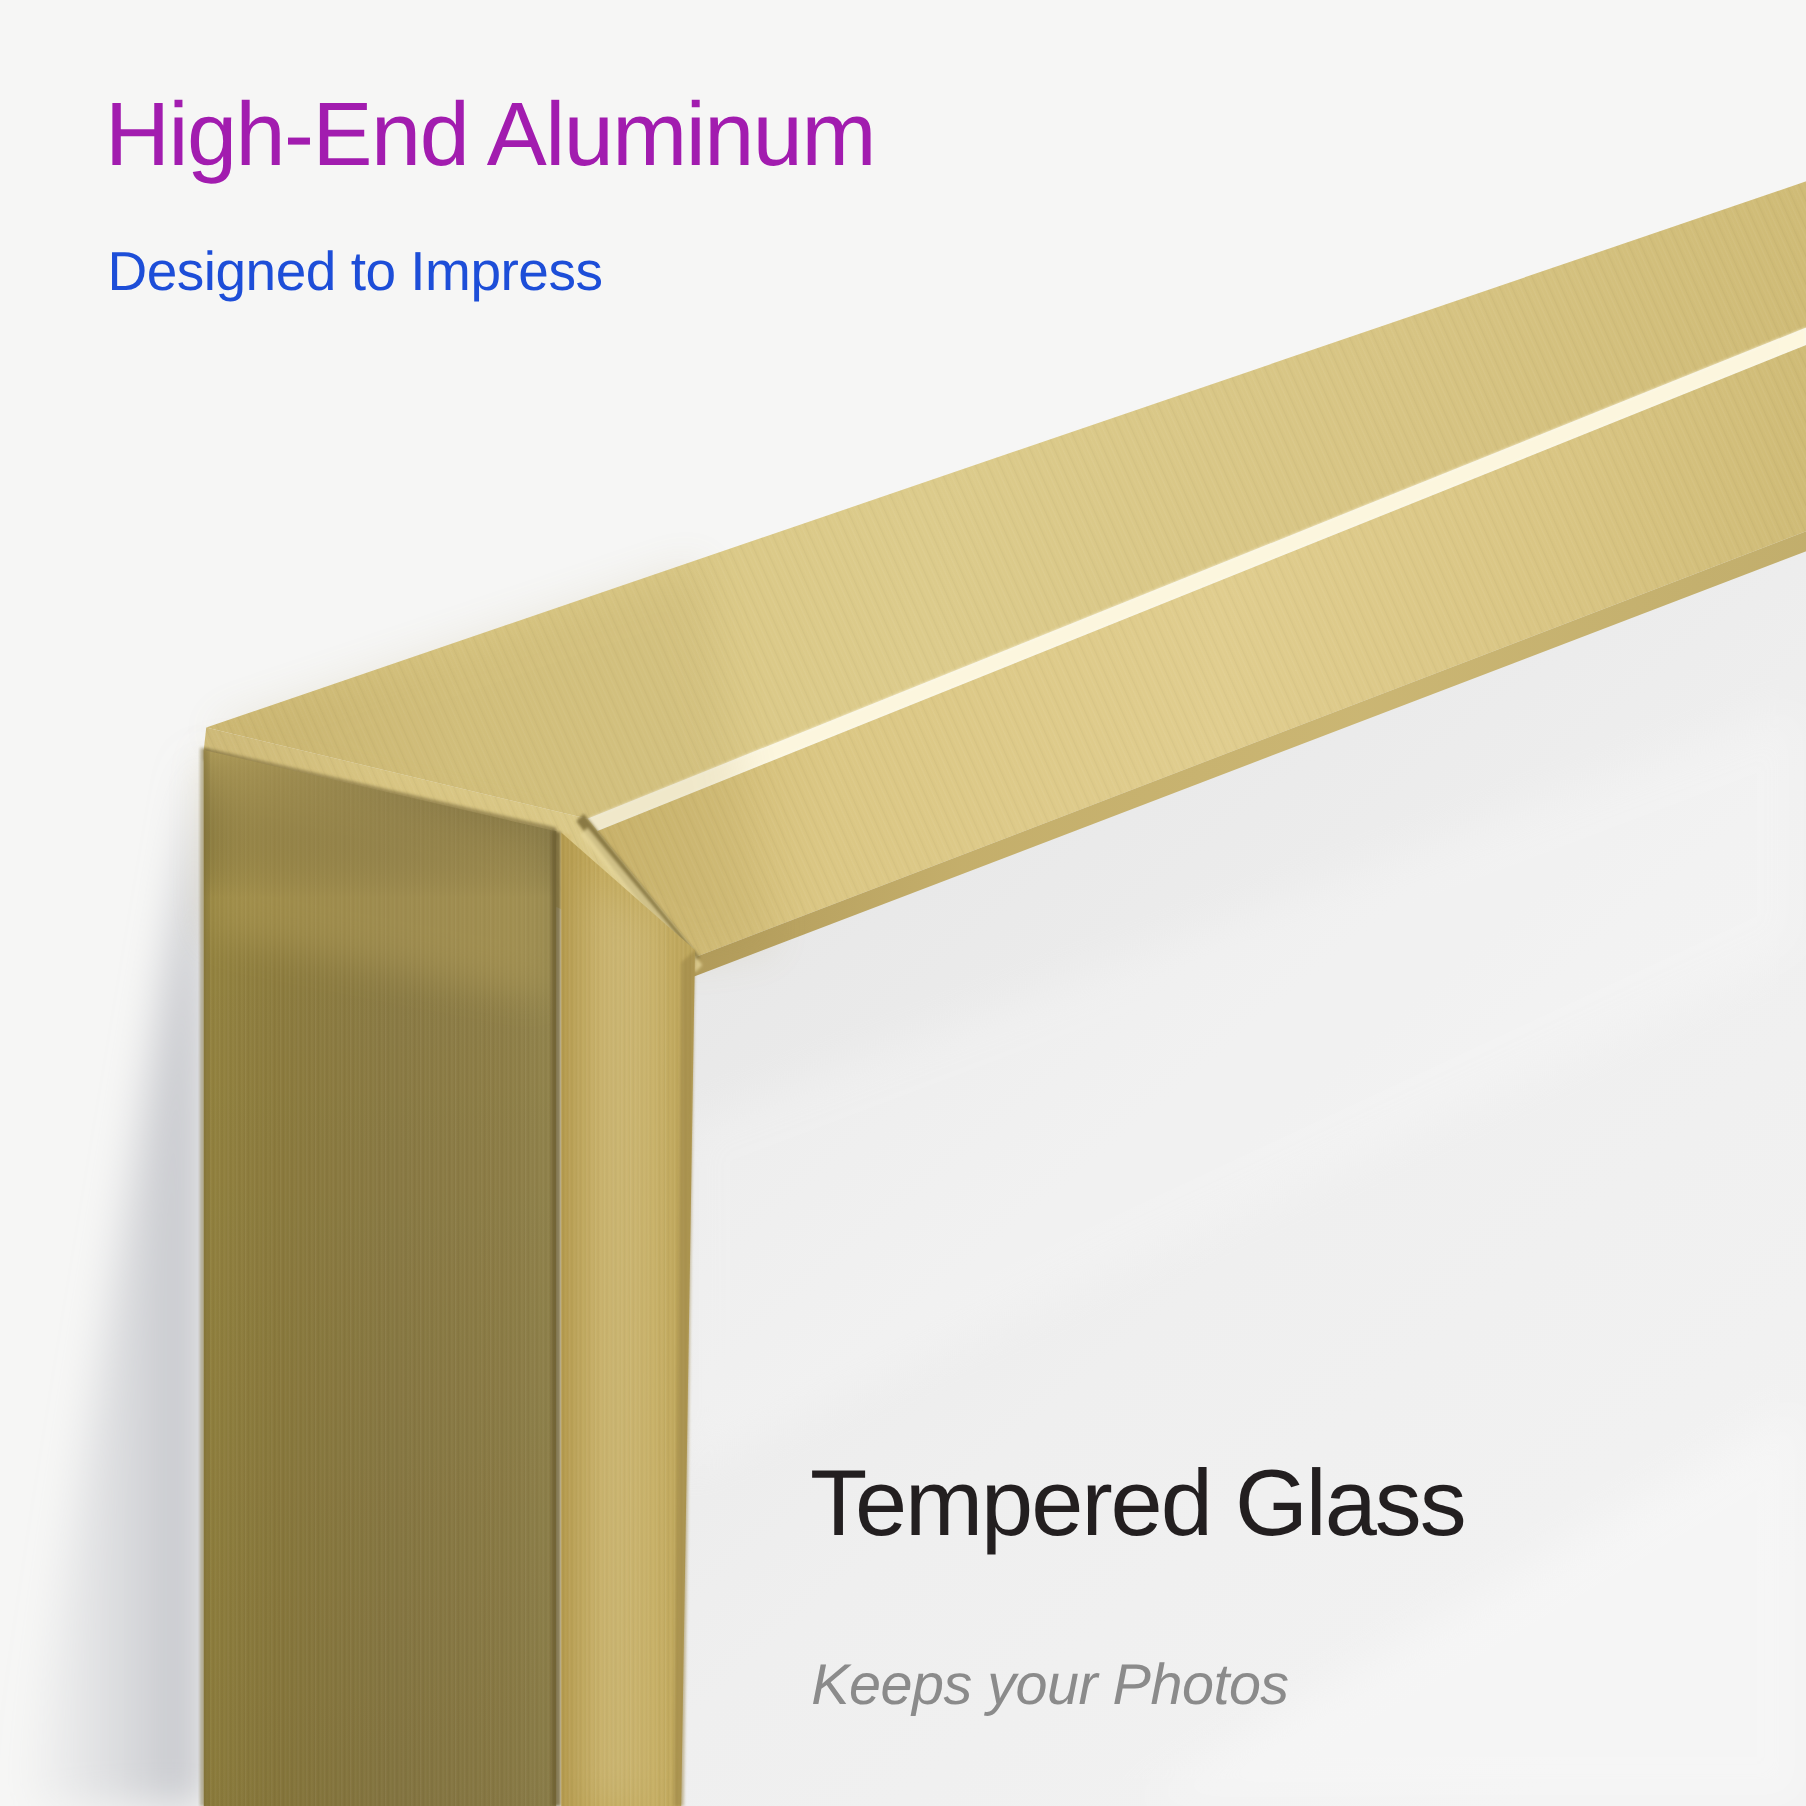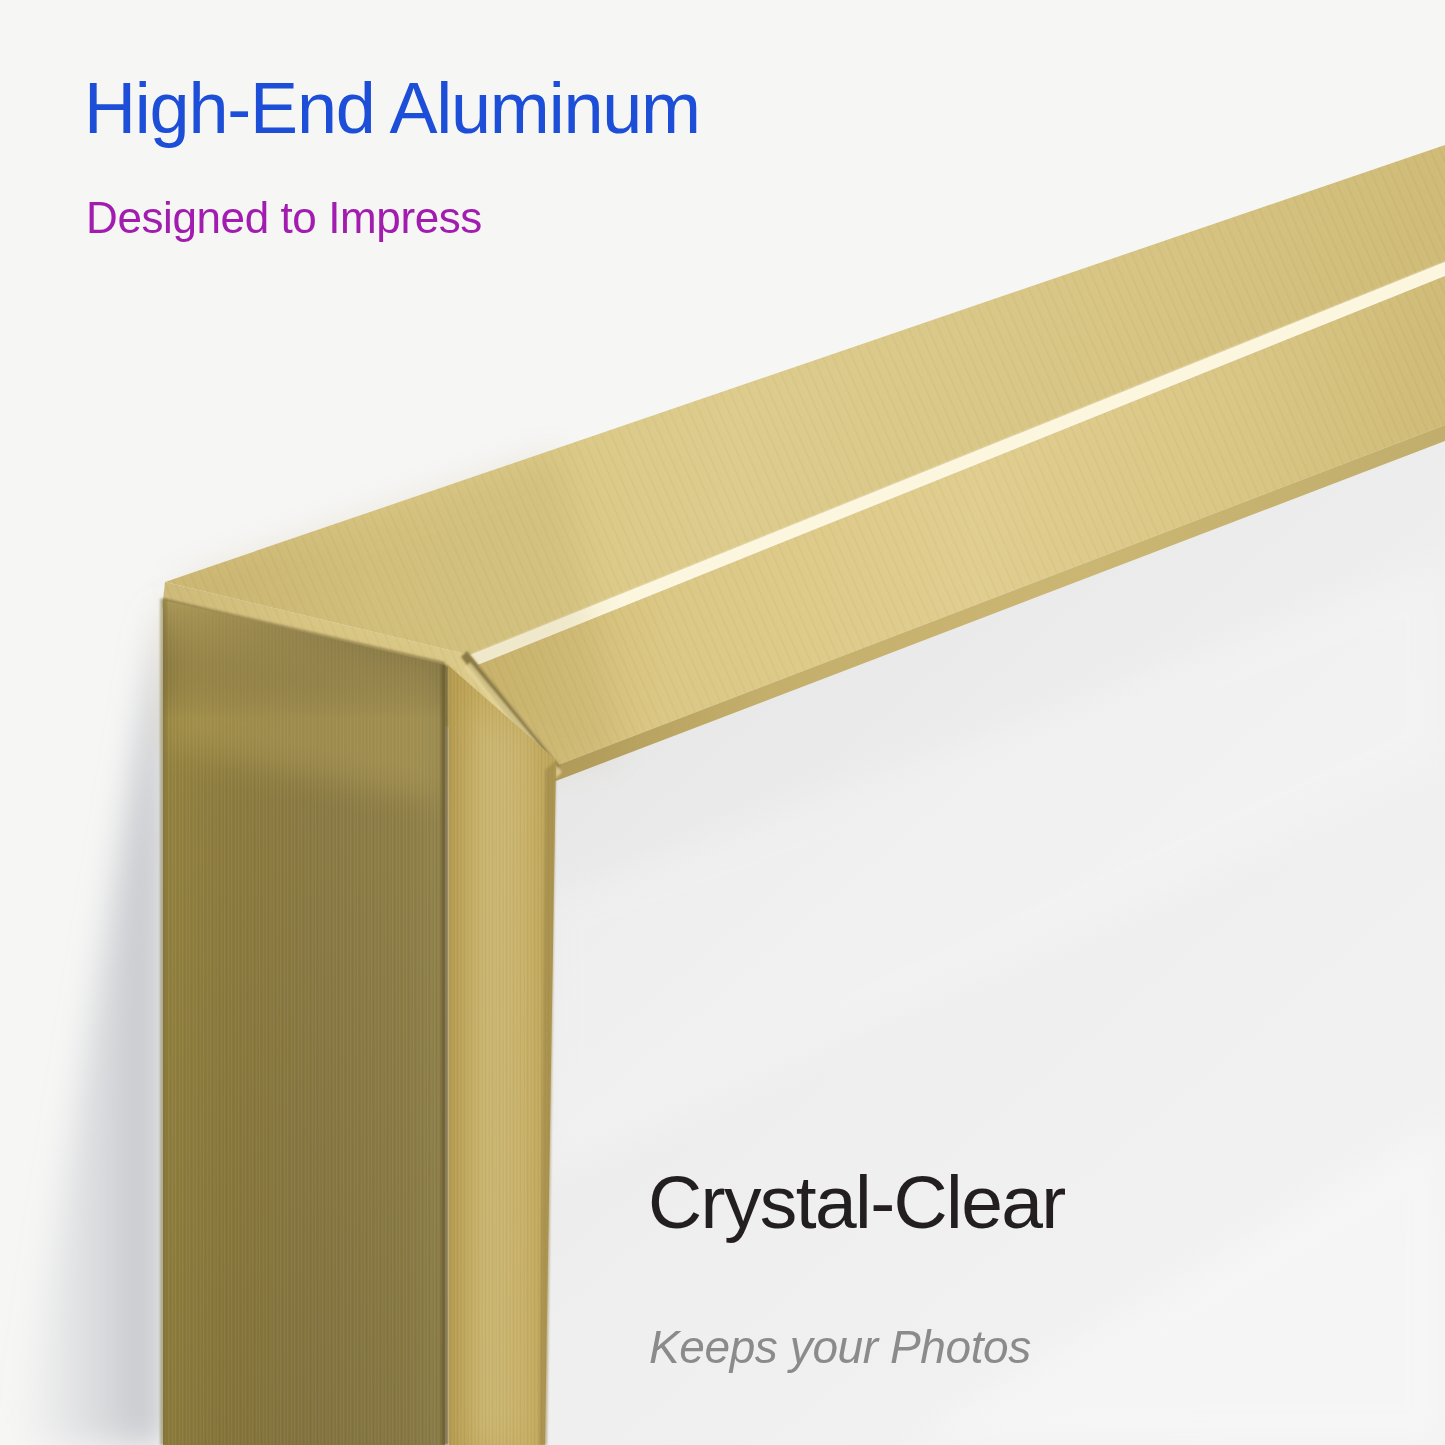--- a/index.html
+++ b/index.html
@@ -10,27 +10,27 @@
   }
   #stage{position:relative;width:1445px;height:1445px;overflow:hidden;background:#f6f6f5;}
   #art{position:absolute;left:0;top:0;width:1445px;height:1445px;}
 
   .txt{position:absolute;white-space:pre;margin:0;}
 
   #title{
     left:84px;top:72px;
     font-size:72px;line-height:1.0;
     font-weight:400;letter-spacing:-1.2px;
-    color:#1d4ed8;
+    color:#a21caf;
   }
   #subtitle{
     left:86px;top:196px;
     font-size:44px;line-height:1.0;
     font-weight:400;letter-spacing:-0.4px;
-    color:#a21caf;
+    color:#1d4ed8;
   }
   #corners-label{
     left:596px;top:782px;
     font-size:41px;line-height:1.0;
     font-weight:400;letter-spacing:-0.3px;
     color:#231f20;
   }
   #glass-head{
     left:648px;top:966px;
     font-size:75px;line-height:1.26;
@@ -189,21 +189,20 @@
 
     <path d="M 160,598 L 167,600 L 167,1445 L 160,1445 Z" fill="#7f7039" opacity="0.45" filter="url(#tinyBlur)"></path>
   </svg>
 
   <h1 class="txt" id="title">High-End Aluminum</h1>
 
   <p class="txt" id="subtitle">Designed to Impress</p>
 
 
   <div class="txt" id="glass-head">
-    <span>Crystal-Clear</span>
     <span>Tempered Glass</span>
   </div>
 
   <div class="txt" id="glass-sub">
     <span>Keeps your Photos</span>
     
   </div>
 
 </div>
 

